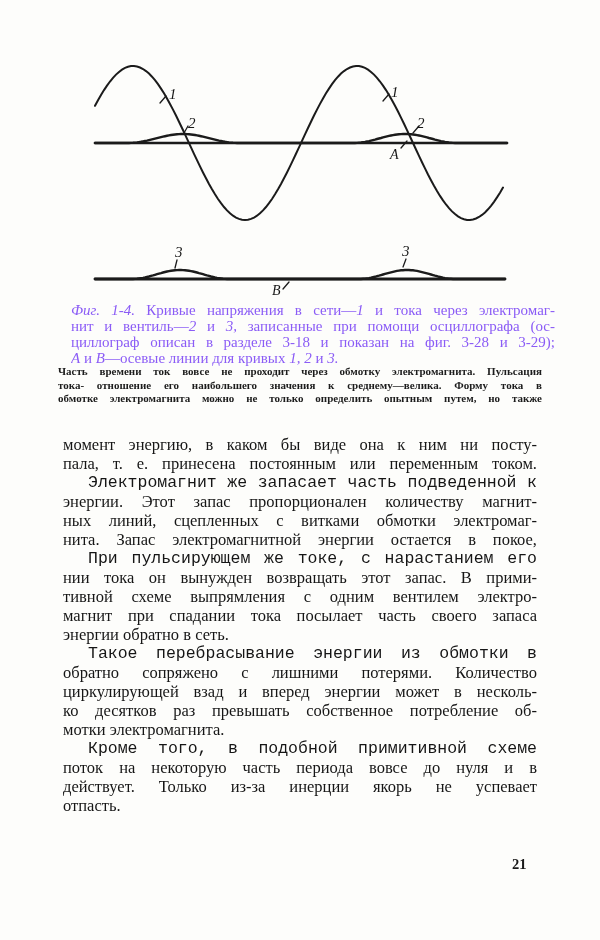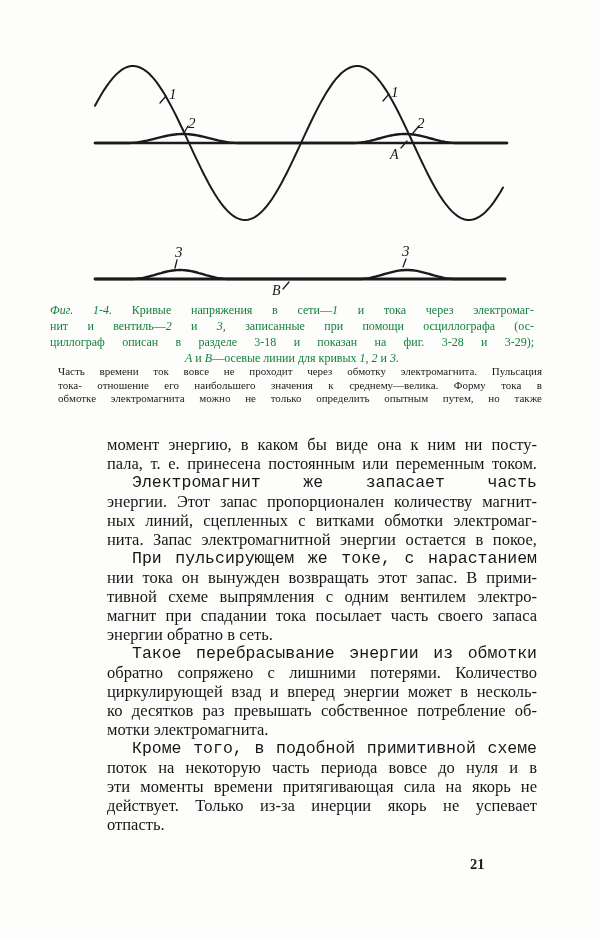--- a/index.html
+++ b/index.html
@@ -2,40 +2,40 @@
 <html><head>
 <meta charset="utf-8">
 <style>
   html,body{margin:0;padding:0;}
   body{width:600px;height:940px;background:#fdfdfb;font-family:"Liberation Serif",serif;}
   .page{position:relative;width:600px;height:940px;background:#fdfdfb;color:#171717;overflow:hidden;}
 
   .figure{position:absolute;left:85px;top:46px;width:430px;height:258px;}
   .fig-label{font-family:"Liberation Serif",serif;font-style:italic;fill:#171717;}
 
-  .caption{position:absolute;left:50px;top:302px;width:484px;
-           font-size:12px;line-height:16px;color:#15803d;}
+  .caption{position:absolute;left:71px;top:302px;width:484px;
+           font-size:15px;line-height:16px;color:#8b5cf6;}
   .cap-line{height:16px;overflow:hidden;}
   .cap-line.j{text-align:justify;text-align-last:justify;}
-  .cap-line.c{text-align:center;}
+  .cap-line.c{text-align:left;}
   .it{font-style:italic;}
 
   .footnote{position:absolute;left:58px;top:365px;width:484px;
-            font-size:11px;line-height:13.5px;font-weight:normal;color:#1c1c1c;}
+            font-size:11px;line-height:13.5px;font-weight:bold;color:#1c1c1c;}
   .fn-line{height:13.5px;overflow:hidden;}
   .fn-line.j{text-align:justify;text-align-last:justify;}
   .fn-line.c{text-align:center;}
 
   .bodytext{position:absolute;left:63px;top:435px;width:474px;
             font-size:16.5px;line-height:19px;color:#161616;}
-  .bline{height:19px;overflow:hidden;margin-left:44px;}
+  .bline{height:19px;overflow:hidden;}
   .bline.j{text-align:justify;text-align-last:justify;}
   .bline.ind{text-indent:25px;font-family:Liberation Mono, monospace;}
 
-  .pagenum{position:absolute;left:470px;top:856px;font-size:14.5px;
+  .pagenum{position:absolute;left:512px;top:856px;font-size:14.5px;
            font-weight:bold;color:#1a1a1a;}
 </style>
 </head>
 <body>
 
 <div class="page">
 
   <svg class="figure" viewBox="0 0 430 258">
       <line x1="10" y1="97" x2="422" y2="97" stroke="#1b1b1b" stroke-width="2.6" stroke-linecap="round"></line>
       <line x1="10" y1="233" x2="420" y2="233" stroke="#1b1b1b" stroke-width="2.8" stroke-linecap="round"></line>
@@ -97,20 +97,19 @@
     <div class="bline">энергии обратно в сеть.</div>
 
     <div class="bline j ind">Такое перебрасывание энергии из обмотки в сеть и</div>
     <div class="bline j">обратно сопряжено с лишними потерями. Количество</div>
     <div class="bline j">циркулирующей взад и вперед энергии может в несколь-</div>
     <div class="bline j">ко десятков раз превышать собственное потребление об-</div>
     <div class="bline">мотки электромагнита.</div>
 
     <div class="bline j ind">Кроме того, в подобной примитивной схеме магнитный</div>
     <div class="bline j">поток на некоторую часть периода вовсе до нуля и в</div>
-    <div class="bline j">эти моменты времени притягивающая сила на якорь не</div>
     <div class="bline j">действует. Только из-за инерции якорь не успевает</div>
     <div class="bline">отпасть.</div>
   </div>
 
   <div class="pagenum">21</div>
 
 </div>
 
 </body></html>

